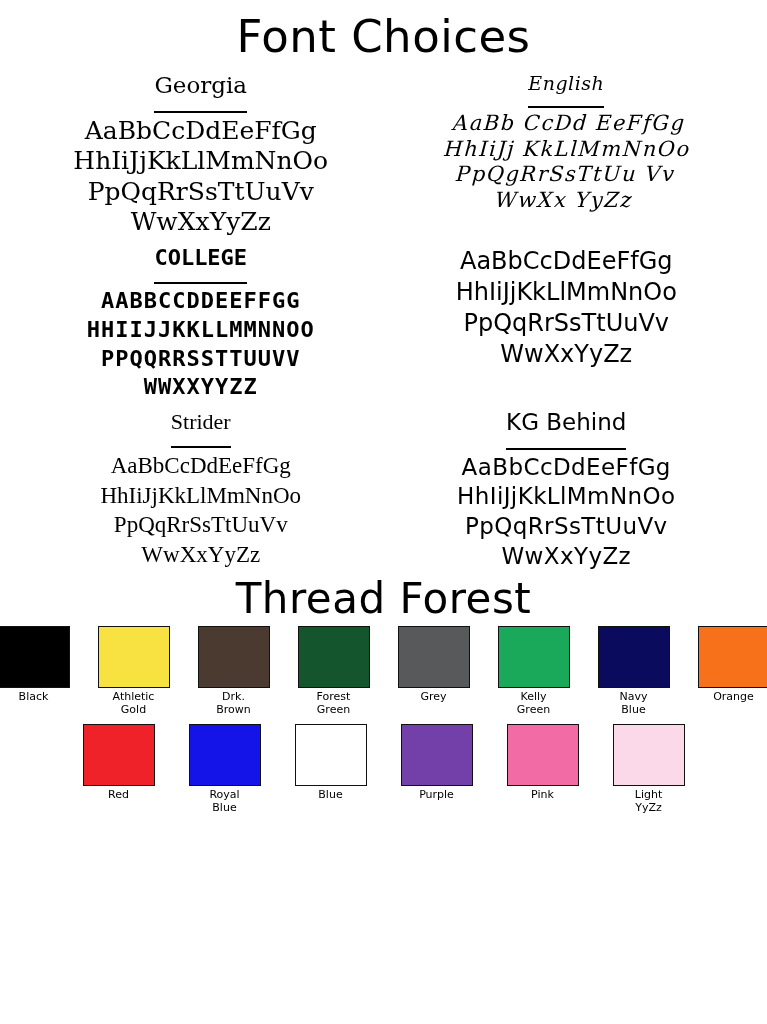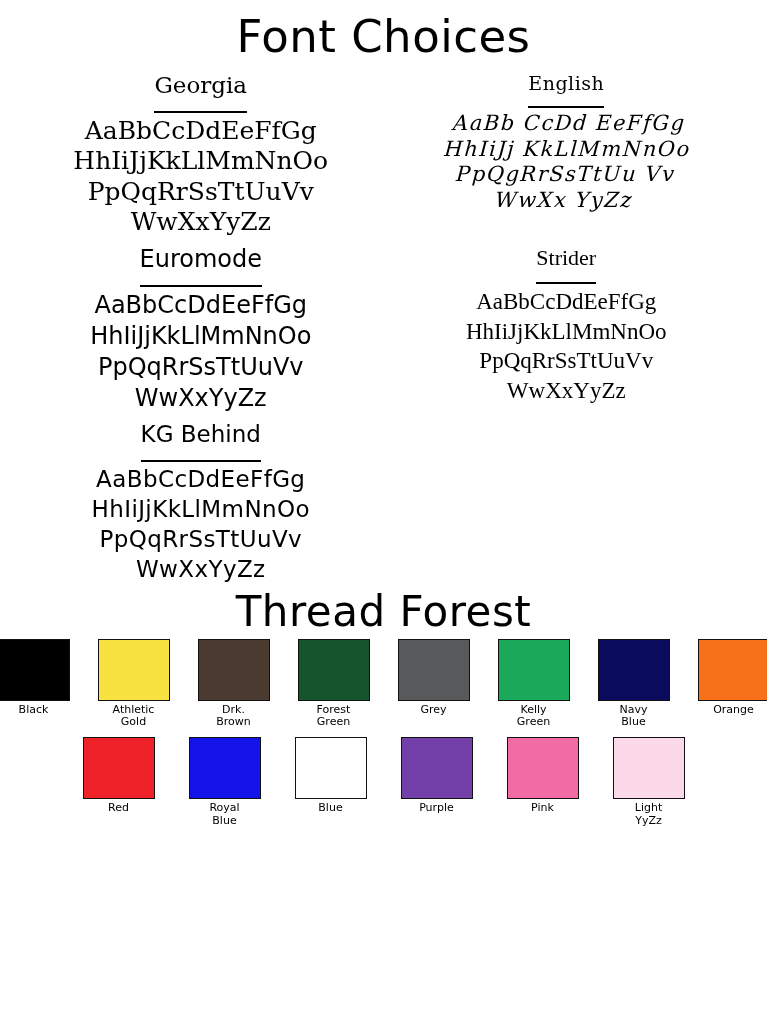--- a/index.html
+++ b/index.html
@@ -68,21 +68,21 @@
     line-height: 1.22;
   }
   .font-lines div { white-space: nowrap; }
 
   
   .f-georgia .font-name { font-family: "DejaVu Serif", serif; font-size: 23px; }
   .f-georgia .font-lines { font-family: "DejaVu Serif", serif; font-size: 25px; }
 
   .f-english .font-name {
     font-family: "DejaVu Serif", serif; font-size: 19px;
-    letter-spacing: 0.5px;
+    font-style: italic; letter-spacing: 0.5px;
   }
   .f-english .font-lines {
     font-family: "DejaVu Serif", serif; font-size: 21px;
     font-style: italic; letter-spacing: 1.5px;
     transform: skewX(-4deg);
   }
 
   .f-college .font-name {
     font-family: "DejaVu Sans Mono", monospace; font-size: 22px;
     font-weight: bold; letter-spacing: 0px;
@@ -154,23 +154,31 @@
     <div class="font-cell f-english">
       <div class="font-name">English</div>
       <div class="font-lines">
         <div>AaBb CcDd EeFfGg</div>
         <div>HhIiJj KkLlMmNnOo</div>
         <div>PpQgRrSsTtUu Vv</div>
         <div>WwXx YyZz</div>
       </div>
     </div>
 
+    <div class="font-cell f-college">
+      <div class="font-name">COLLEGE</div>
+      <div class="font-lines">
+        <div>AABBCCDDEEFFGG</div>
+        <div>HHIIJJKKLLMMNNOO</div>
+        <div>PPQQRRSSTTUUVV</div>
+        <div>WWXXYYZZ</div>
+      </div>
+    </div>
 
     <div class="font-cell f-euromode">
-      <div class="font-name">Euromode</div>
       <div class="font-lines">
         <div>AaBbCcDdEeFfGg</div>
         <div>HhIiJjKkLlMmNnOo</div>
         <div>PpQqRrSsTtUuVv</div>
         <div>WwXxYyZz</div>
       </div>
     </div>
 
     <div class="font-cell f-strider">
       <div class="font-name">Strider</div>

